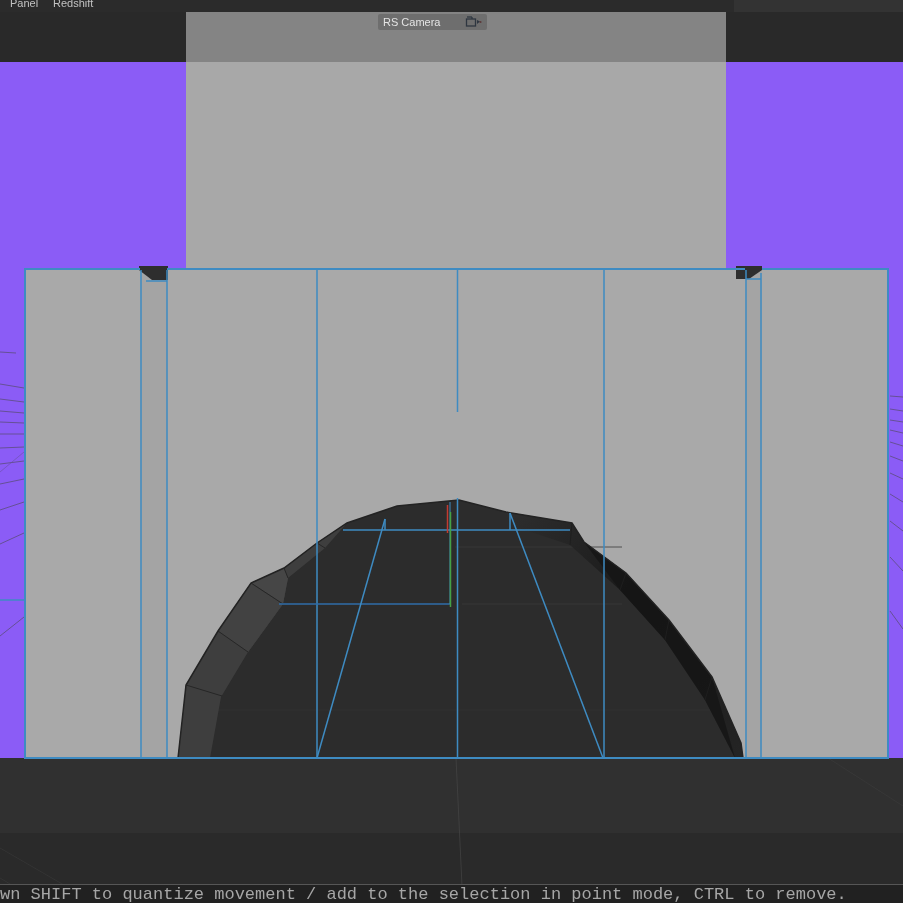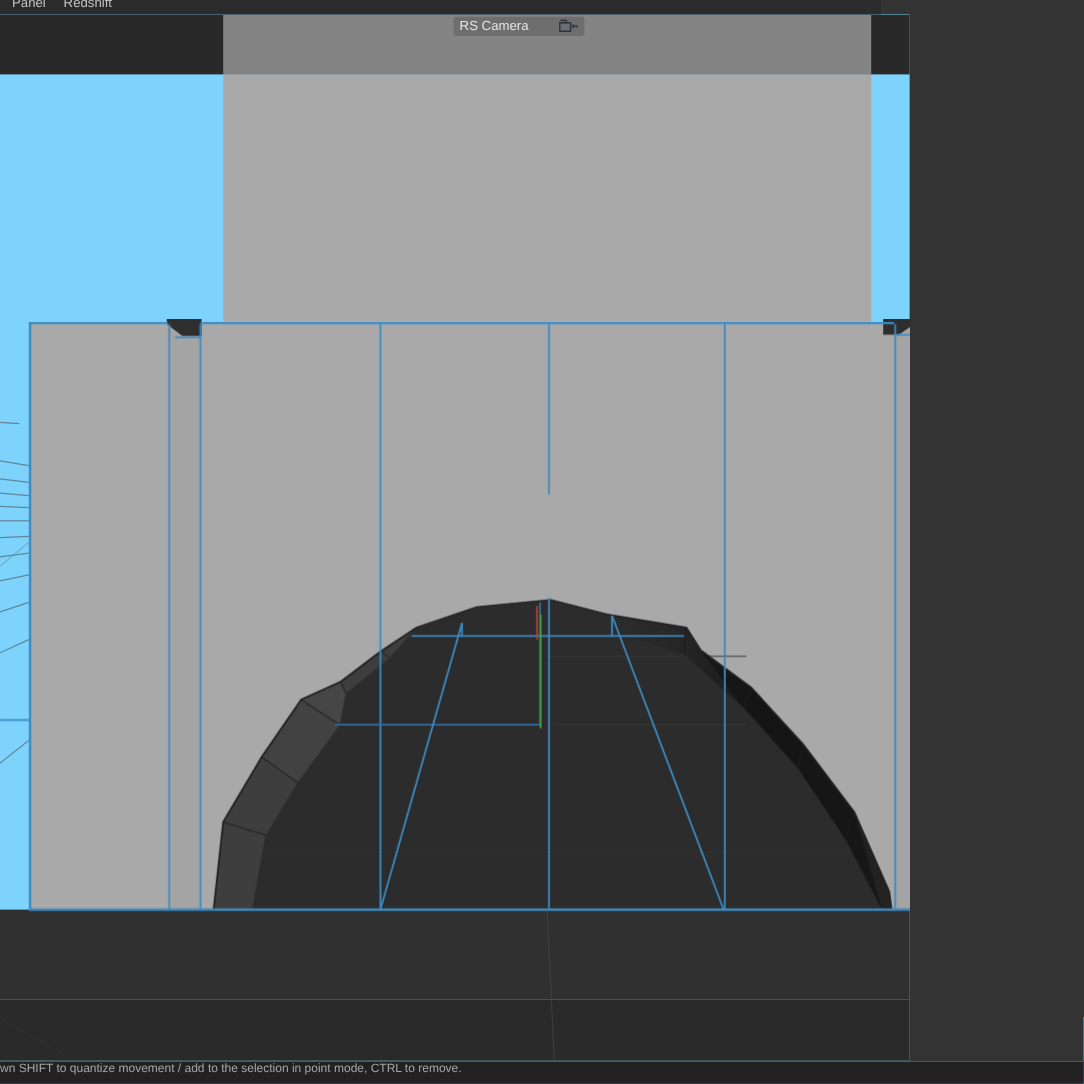--- a/index.html
+++ b/index.html
@@ -13,40 +13,40 @@
     position:absolute;left:0;top:0;width:734px;height:12px;
     background:#2b2b2b;overflow:hidden;z-index:30;
   }
   .menu-item{
     position:absolute;top:-3px;font-size:11px;color:#c2c2c2;cursor:default;
   }
   .menu-item.panel{left:10px;}
   .menu-item.redshift{left:53px;}
   
   .viewport{
-    position:absolute;left:0;top:12px;width:758px;height:872px;
-    background:#7dd3fc;overflow:hidden;
+    position:absolute;left:0;top:12px;width:903px;height:872px;
+    background:#8b5cf6;overflow:hidden;
   }
   .scene-svg{position:absolute;left:0;top:0;}
   
   .camera-chip{
     position:absolute;left:378px;top:2px;width:109px;height:16px;
     background:#6e6e6e;border-radius:2px;display:flex;align-items:center;
     justify-content:space-between;padding:0 5px;box-sizing:border-box;z-index:10;
     cursor:default;
   }
   .camera-chip .label{font-size:11px;color:#e4e4e4;white-space:nowrap;}
   
   .statusbar{
     position:absolute;left:0;top:884px;width:903px;height:19px;
     background:#212121;border-top:1px solid #565656;box-sizing:border-box;
     overflow:hidden;
   }
   .statusbar .msg{
-    position:absolute;left:0;top:0;font-size:10px;color:#a6a6a6;white-space:nowrap;
+    position:absolute;left:0;top:0;font-size:17px;color:#a6a6a6;white-space:nowrap;font-family:Liberation Mono, monospace;
   }
 </style>
 </head>
 <body>
 
 <div class="menubar">
   <span class="menu-item panel">Panel</span>
   <span class="menu-item redshift">Redshift</span>
 </div>
 

